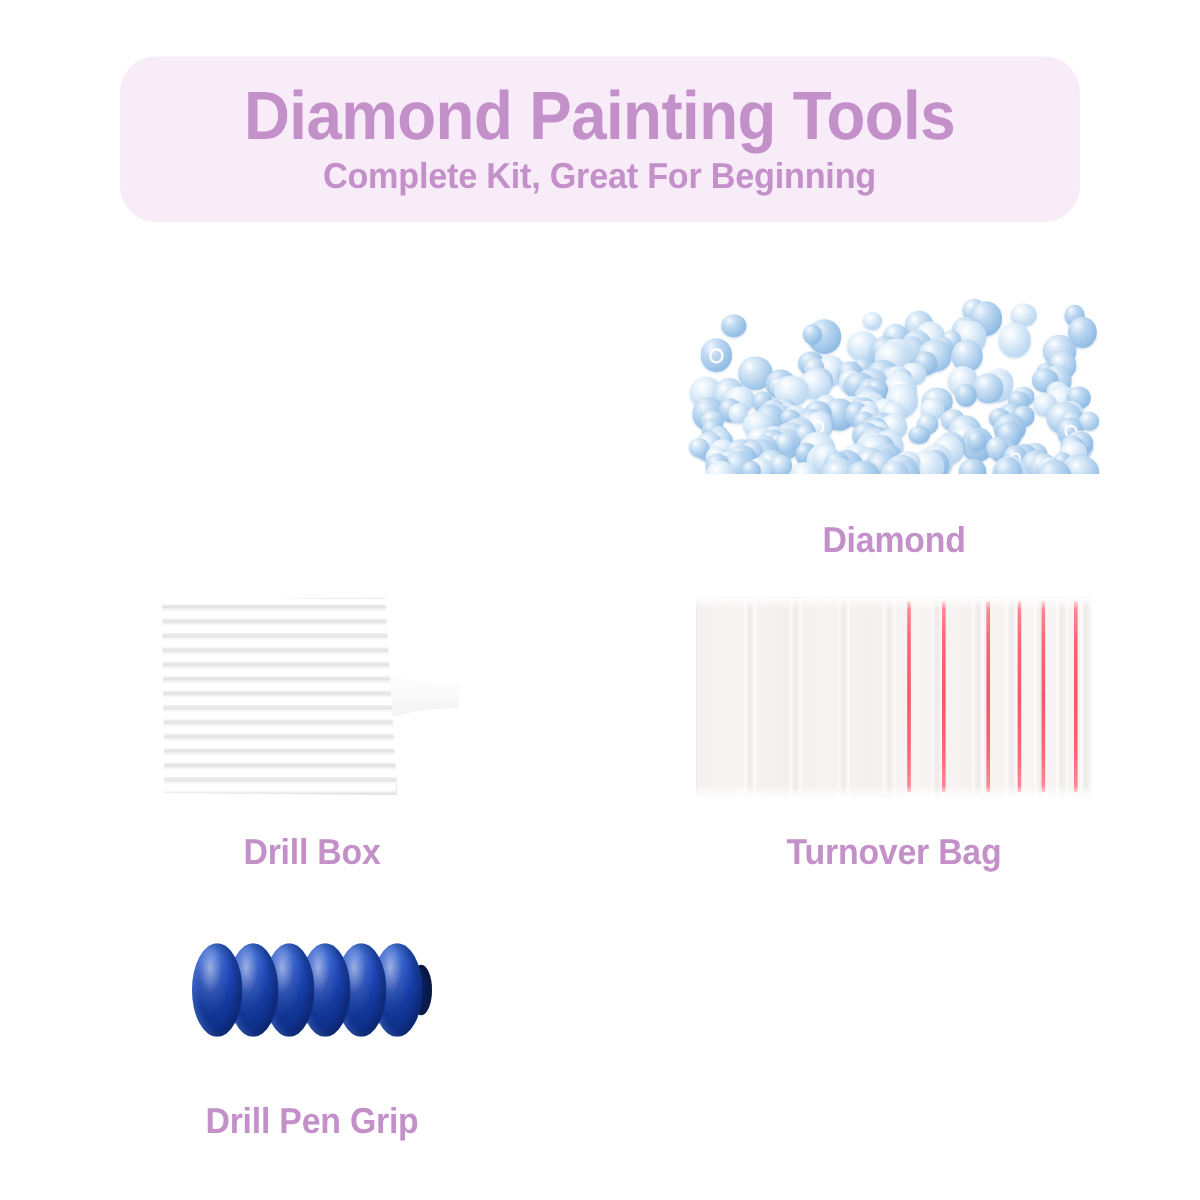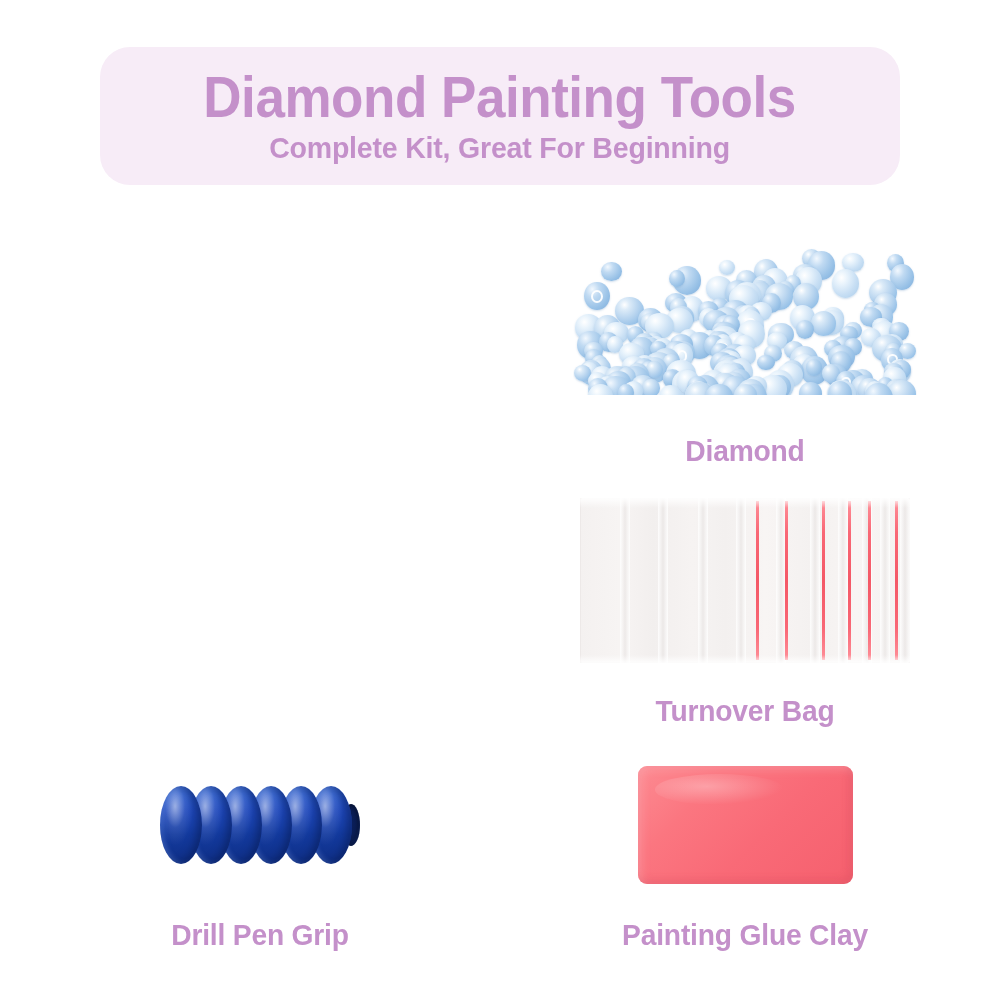--- a/index.html
+++ b/index.html
@@ -604,20 +604,31 @@
           <div class="bead deep" style="left:168.1px;top:138.6px;width:25.9px;height:25.4px;"></div>
           <div class="bead deep" style="left:132.2px;top:139.0px;width:27.4px;height:25.4px;"></div>
           <div class="bead deep" style="left:45.3px;top:139.0px;width:16.2px;height:16.5px;"></div>
           <div class="bead " style="left:160.7px;top:139.2px;width:23.6px;height:22.2px;"></div>
           <div class="bead pale" style="left:86.0px;top:139.9px;width:23.3px;height:23.7px;"></div>
         </div>
     </div>
     <div class="cell-label">Diamond</div>
   </div>
 
+  <div class="cell" id="cell-drillbox">
+    <div class="cell-media">
+      <div class="drillbox">
+        <div class="drillbox-spout"></div>
+        <div class="drillbox-body"></div>
+        <div class="ridges"></div>
+        <div class="drillbox-edge"></div>
+      </div>
+    </div>
+    <div class="cell-label">Drill Box</div>
+  </div>
 
   <div class="cell" id="cell-bag">
     <div class="cell-media">
       <div class="bag" id="bag">
           <div class="bag-fold" style="left:40px;"></div>
           <div class="bag-fold" style="left:78px;"></div>
           <div class="bag-fold" style="left:118px;"></div>
           <div class="bag-fold" style="left:156px;"></div>
           <div class="bag-fold" style="left:196px;"></div>
           <div class="bag-fold" style="left:230px;"></div>
@@ -646,22 +657,14 @@
           <div class="grip-seg" style="left:60px;z-index:8;"></div>
           <div class="grip-seg" style="left:90px;z-index:7;"></div>
           <div class="grip-seg" style="left:120px;z-index:6;"></div>
           <div class="grip-seg" style="left:150px;z-index:5;"></div>
         <div class="grip-end"></div>
       </div>
     </div>
     <div class="cell-label">Drill Pen Grip</div>
   </div>
 
-  <div class="cell" id="cell-clay">
-    <div class="cell-media">
-      <div class="clay">
-        <div class="clay-gloss"></div>
-      </div>
-    </div>
-    <div class="cell-label">Painting Glue Clay</div>
-  </div>
 
 </div>
 
 </body></html>

